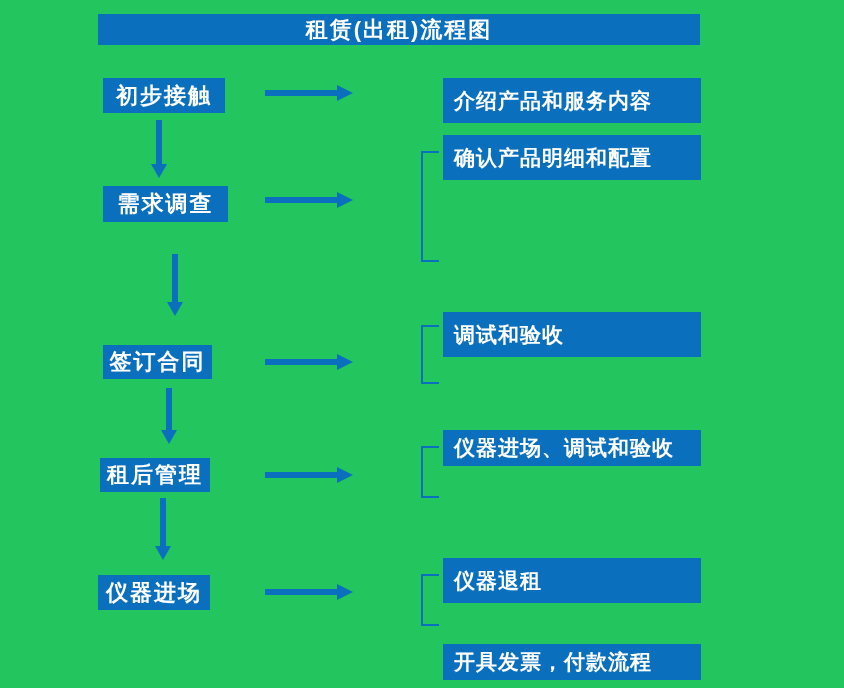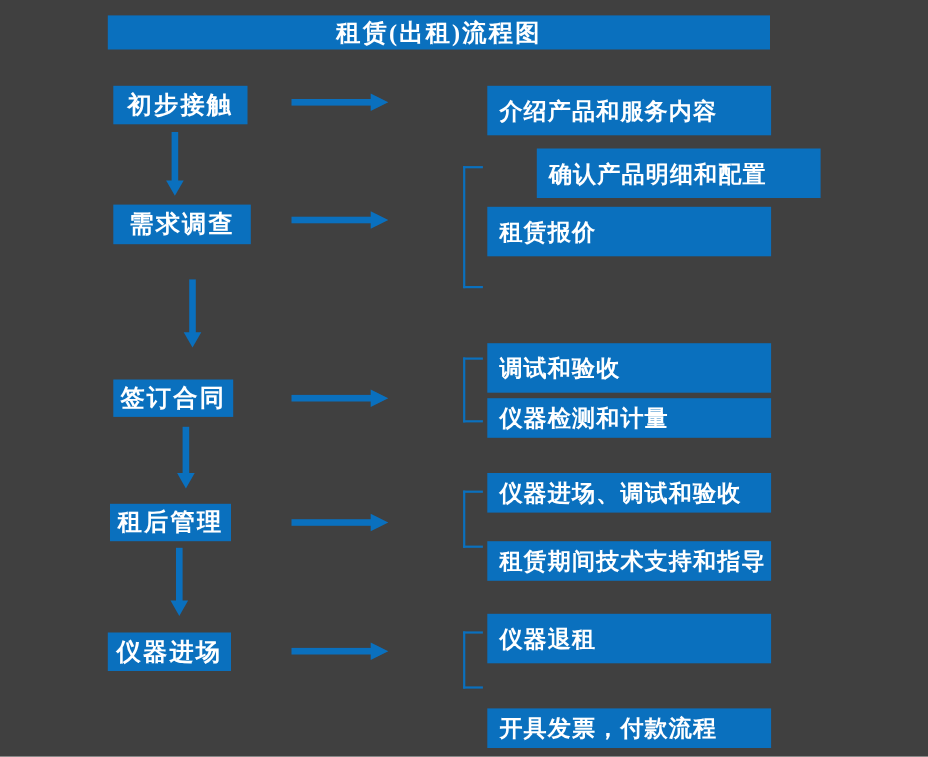--- a/index.html
+++ b/index.html
@@ -2,22 +2,22 @@
 <html style="--blue: #0a70be; --text-on-blue: #ffffff;"><head>
 <meta charset="utf-8">
 <style>
   :root { --blue: #0a70be; --text-on-blue: #ffffff; }
   * { margin: 0; padding: 0; box-sizing: border-box; }
   html, body { background: #ffffff; }
   .canvas {
     position: relative;
     width: 844px;
     height: 688px;
-    background: #404040;
-    font-family: Liberation Serif, serif;
+    background: #22c55e;
+    font-family: Liberation Sans, sans-serif;
     overflow: hidden;
   }
   .box {
     position: absolute;
     background: var(--blue);
     color: var(--text-on-blue);
     font-weight: bold;
   }
   
   .banner {
@@ -37,21 +37,21 @@
   .s5 { left: 98px;  top: 575px; width: 112px; height: 35px; }
   
   .rbox {
     left: 443px; width: 258px; height: 45px;
     display: flex; align-items: center;
     padding-left: 11px;
     font-size: 21px; letter-spacing: 1px;
     white-space: nowrap;
   }
   .r1  { top: 78px; }
-  .r2  { top: 135px; margin-left: 45px; }
+  .r2  { top: 135px; }
   .r3  { top: 188px; }
   .r4  { top: 245px; }
   .r5  { top: 312px; }
   .r6  { top: 362px; height: 36px; }
   .r7  { top: 430px; height: 36px; }
   .r8  { top: 492px; height: 36px; }
   .r9  { top: 558px; }
   .r10 { top: 608px; height: 36px; margin-top: 36px; }
   
   .harrow { position: absolute; left: 265px; width: 88px; height: 16px; }
@@ -136,21 +136,18 @@
       <div class="head"></div>
     </div>
 
   <div class="bracket b2"></div>
   <div class="bracket b3"></div>
   <div class="bracket b4"></div>
   <div class="bracket b5"></div>
 
   <div class="box rbox r1">介绍产品和服务内容</div>
   <div class="box rbox r2">确认产品明细和配置</div>
-  <div class="box rbox r3">租赁报价</div>
   <div class="box rbox r5">调试和验收</div>
-  <div class="box rbox r6">仪器检测和计量</div>
   <div class="box rbox r7">仪器进场、调试和验收</div>
-  <div class="box rbox r8">租赁期间技术支持和指导</div>
   <div class="box rbox r9">仪器退租</div>
   <div class="box rbox r10">开具发票，付款流程</div>
 
 </div>
 
 </body></html>

